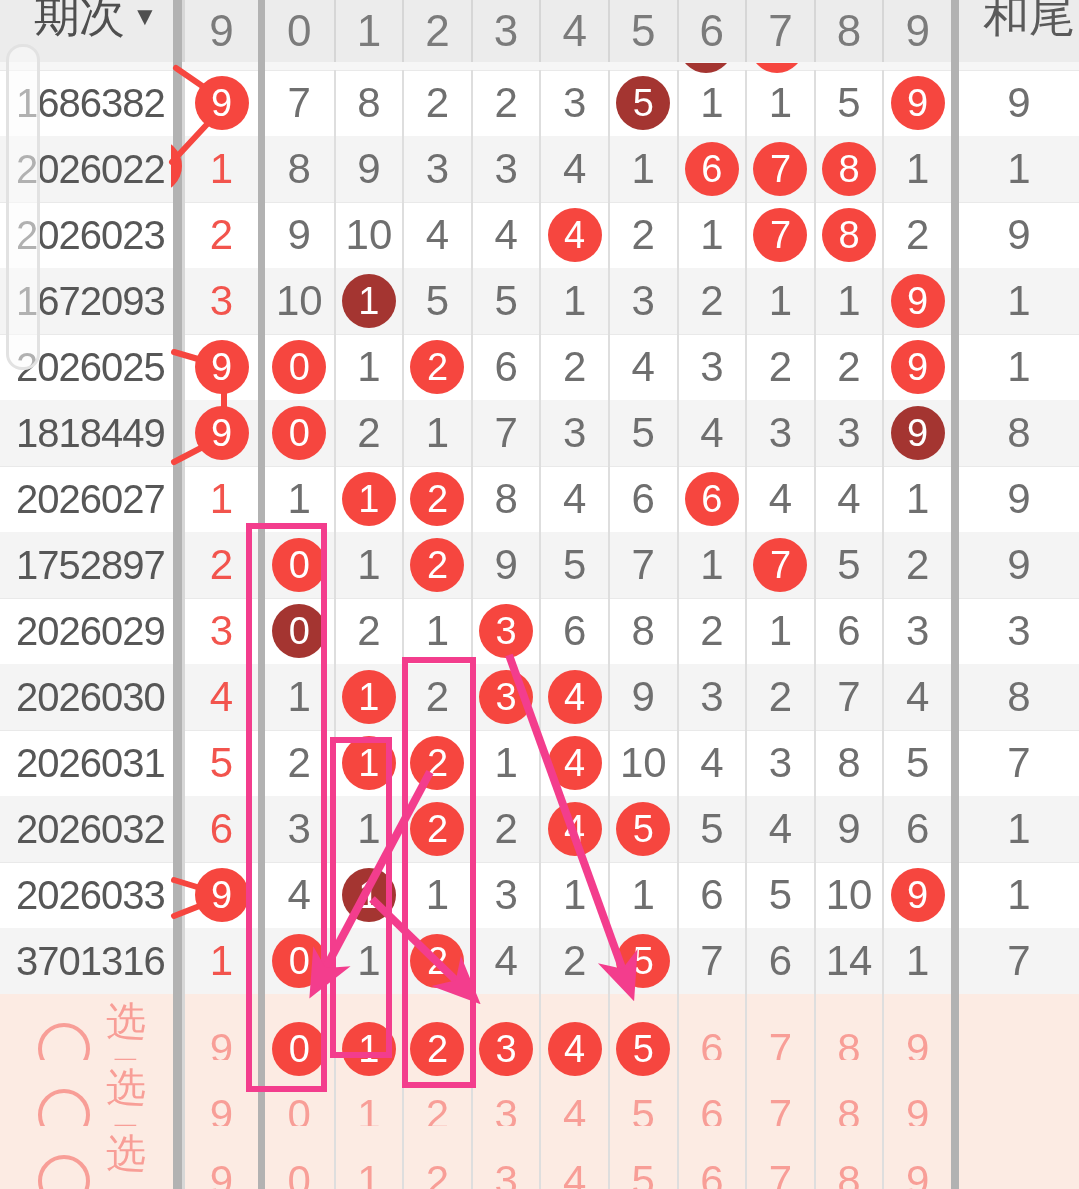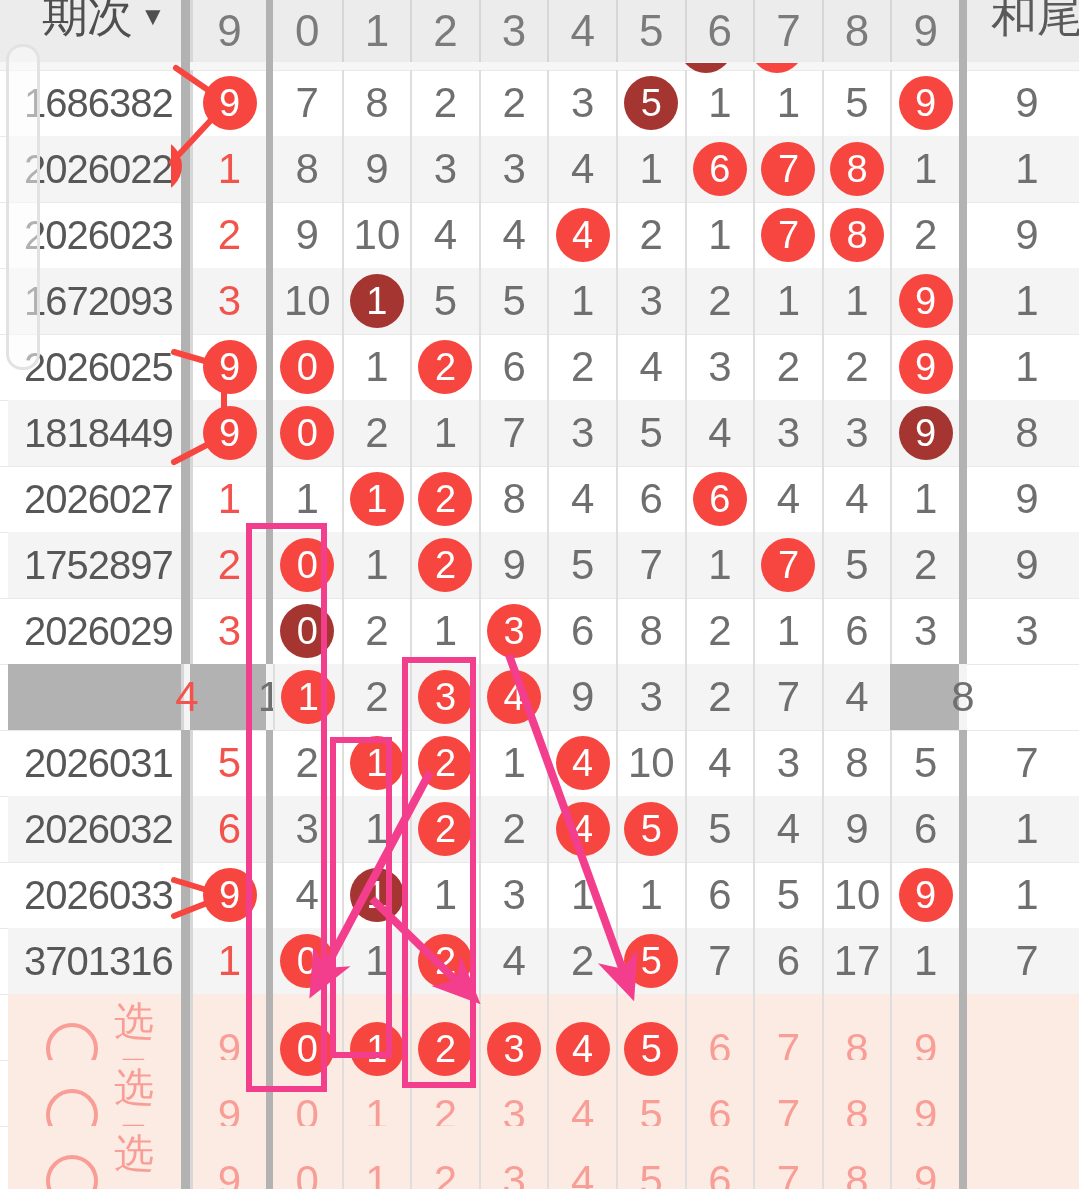--- a/index.html
+++ b/index.html
@@ -1,18 +1,18 @@
 <!DOCTYPE html>
 <html><head>
 <meta charset="utf-8">
 <style>
   html,body{margin:0;padding:0;background:#fff;}
   #screen{position:relative;width:1079px;height:1189px;overflow:hidden;
     font-family:"Liberation Sans","DejaVu Sans",sans-serif;background:#fff;}
-  .grow{display:grid;grid-template-columns:173px 9px 76px 7px repeat(10,68.6px) 8px 120px;padding-left:8px;}
+  .grow{display:grid;grid-template-columns:173px 9px 76px 7px repeat(10,68.6px) 8px 120px;}
   .cell{display:flex;align-items:center;justify-content:center;position:relative;}
   .vbar{background:var(--bar);}
   .hdr{height:62px;background:var(--hbg);}
   .hdr .cell{border-left:2px solid #d6d6d6;color:var(--htx);font-size:44px;}
   .hdr .cell.nol{border-left:none;}
   .hdr .c-period{justify-content:flex-start;overflow:visible;}
   .hdr-label{position:absolute;top:-15px;left:34px;font-size:46px;color:#4f4f4f;white-space:nowrap;display:flex;align-items:center;}
   .sort-ic{font-size:26px;margin-left:8px;color:#4f4f4f;}
   .tail-label{position:absolute;top:-15px;left:24px;font-size:46px;color:#5a5a5a;white-space:nowrap;}
   .strip{height:8px;background:#f6f6f6;}
@@ -447,20 +447,21 @@
         <div class="cell c-d">
           <span class="t">6</span>
         </div>
         <div class="cell c-d">
           <span class="t">3</span>
         </div>
         <div class="vbar-x vbar"></div>
         <div class="cell c-tail">3</div>
       </div>
       <div class="grow row alt">
+        <div class="cell c-period nol">2026030</div>
         <div class="vbar-x vbar"></div>
         <div class="cell c-lead">
           <span class="t red">4</span>
         </div>
         <div class="vbar-x vbar"></div>
         <div class="cell c-d first">
           <span class="t">1</span>
         </div>
         <div class="cell c-d">
           <span class="circle">1</span>
@@ -637,21 +638,21 @@
         <div class="cell c-d">
           <span class="circle">5</span>
         </div>
         <div class="cell c-d">
           <span class="t">7</span>
         </div>
         <div class="cell c-d">
           <span class="t">6</span>
         </div>
         <div class="cell c-d">
-          <span class="t">17</span>
+          <span class="t">14</span>
         </div>
         <div class="cell c-d">
           <span class="t">1</span>
         </div>
         <div class="vbar-x vbar"></div>
         <div class="cell c-tail">7</div>
       </div>
       <div class="grow row pick">
         <div class="cell c-period nol">
           <span class="pick-label">

